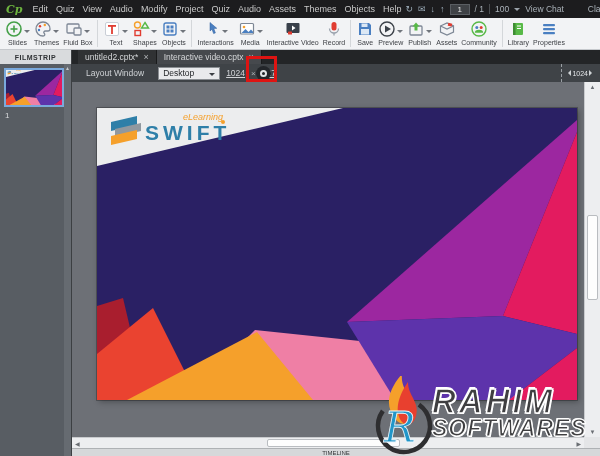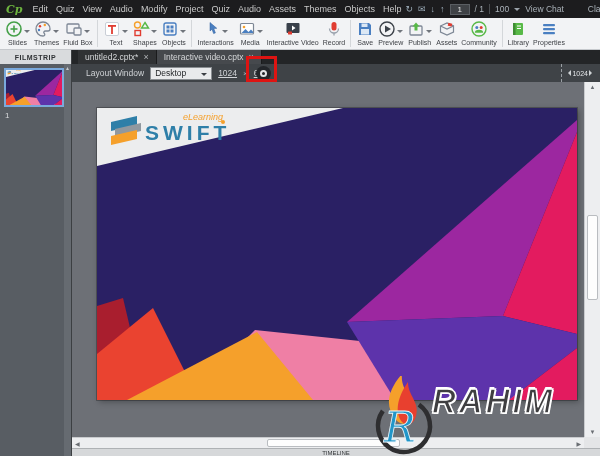--- a/index.html
+++ b/index.html
@@ -50,21 +50,21 @@
   .tab { display:flex; align-items:center; gap:5px; padding:0 7px; font-size:8.5px;
     color:#d5d7d9; background:#303234; border-right:1px solid #1a1b1c; }
   .tab.active { background:#46494d; }
   .tab-close { color:#b2b5b8; font-size:9px; line-height:9px; }
   
   .previewbar {
     position:absolute; top:64px; left:72px; right:0; height:18px; background:#3f4347;
     display:flex; align-items:center; color:#d0d3d6; font-size:8.5px; gap:6px; padding-left:14px;
   }
   .device-select { background:#e9eaec; color:#26282b; height:13px; width:62px;
-    display:flex; align-items:center; padding:0 4px; border:1px solid #8a8e92; }
+    display:flex; align-items:center; padding:0 4px; border:1px solid #8a8e92;margin-left:8px; }
   .device-select .caret { border-top-color:#3c3f44; margin:5px 0 0 auto; }
   .dim-val { text-decoration:underline; }
   .dim-x { font-size:8px; color:#aab0b5; }
   .gear-btn { position:absolute; left:184px; top:2px; width:15px; height:15px; border-radius:50%;
     background:#23262a; display:flex; align-items:center; justify-content:center; }
   .gear-inner { width:7px; height:7px; border:2px solid #e3e5e8; border-radius:50%; }
   .ruler-handle { position:absolute; right:5px; top:0; height:18px; display:flex; align-items:center;
     gap:1px; color:#e3e5e8; font-size:7px; }
   .ruler-line { width:1px; height:18px; border-left:1px dashed #9aa0a5; margin-right:2px; }
   .tri-l { width:0;height:0;border:3px solid transparent;border-right-color:#cfd3d6; }
@@ -493,15 +493,16 @@
   </div>
 
   <div class="watermark">
     <svg class="wm-svg" width="100" height="80">
       <circle cx="46" cy="50" r="26" fill="none" stroke="#2e2e30" stroke-width="4.5" stroke-dasharray="122 42" transform="rotate(-55 46 50)"></circle>
       <path d="M38,44 C26,30 30,14 44,-2 C42,16 58,22 56,38 C55,50 44,50 38,44 Z" fill="#f5a02b"></path>
       <path d="M44,46 C36,36 40,20 50,6 C50,20 62,26 58,40 C55,50 48,50 44,46 Z" fill="#e8402f"></path>
       <text x="26" y="66" font-family="DejaVu Serif, serif" font-style="italic" font-size="42" fill="#2196c9" stroke="#eaf5fb" stroke-width="0.8">R</text>
     </svg>
     <div class="wm-title">RAHIM</div>
+    <div class="wm-sub">SOFTWARES</div>
   </div>
 
 </div>
 
 </body></html>

